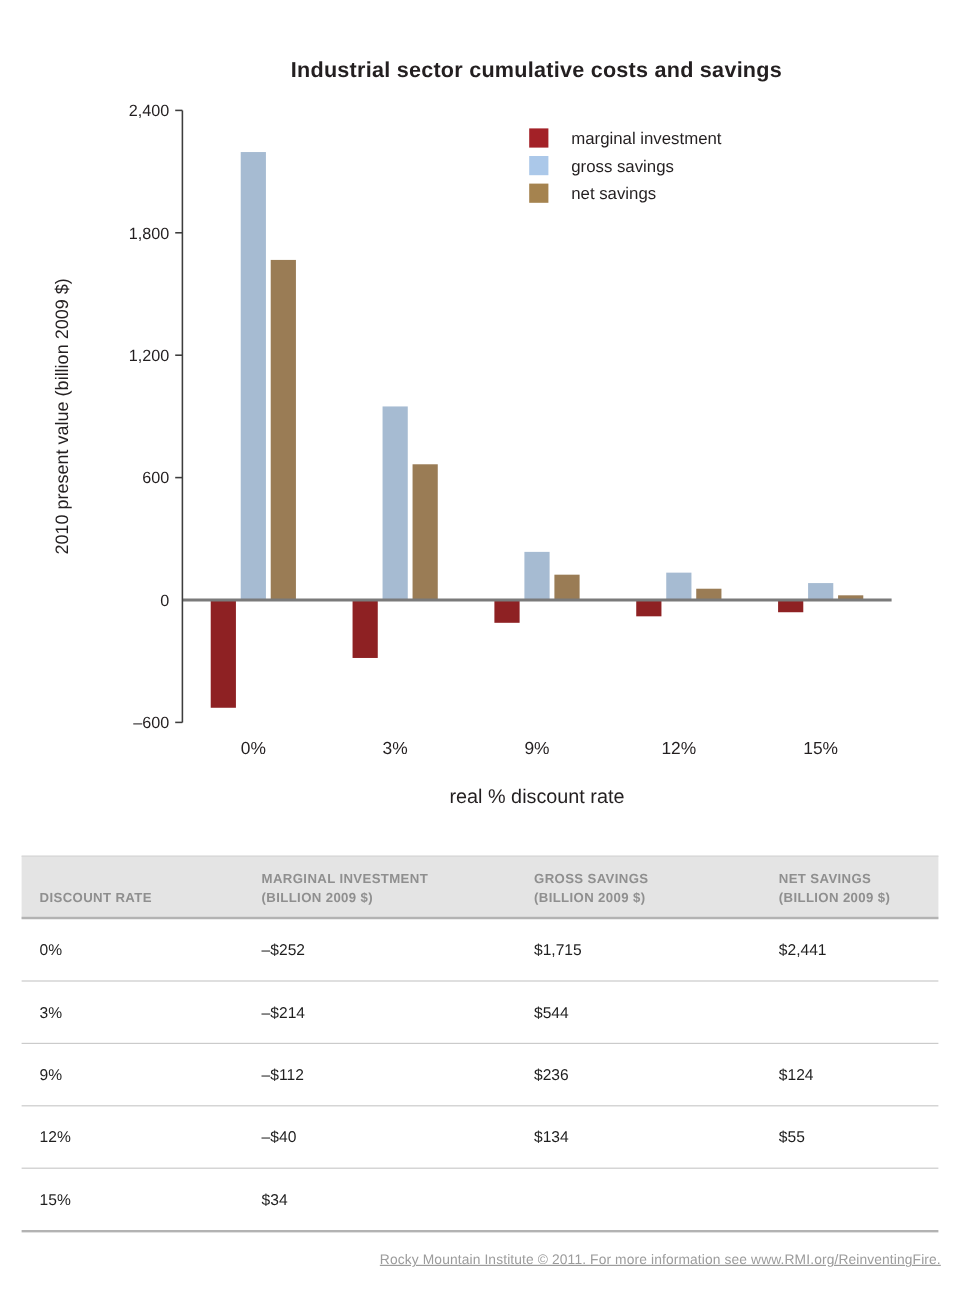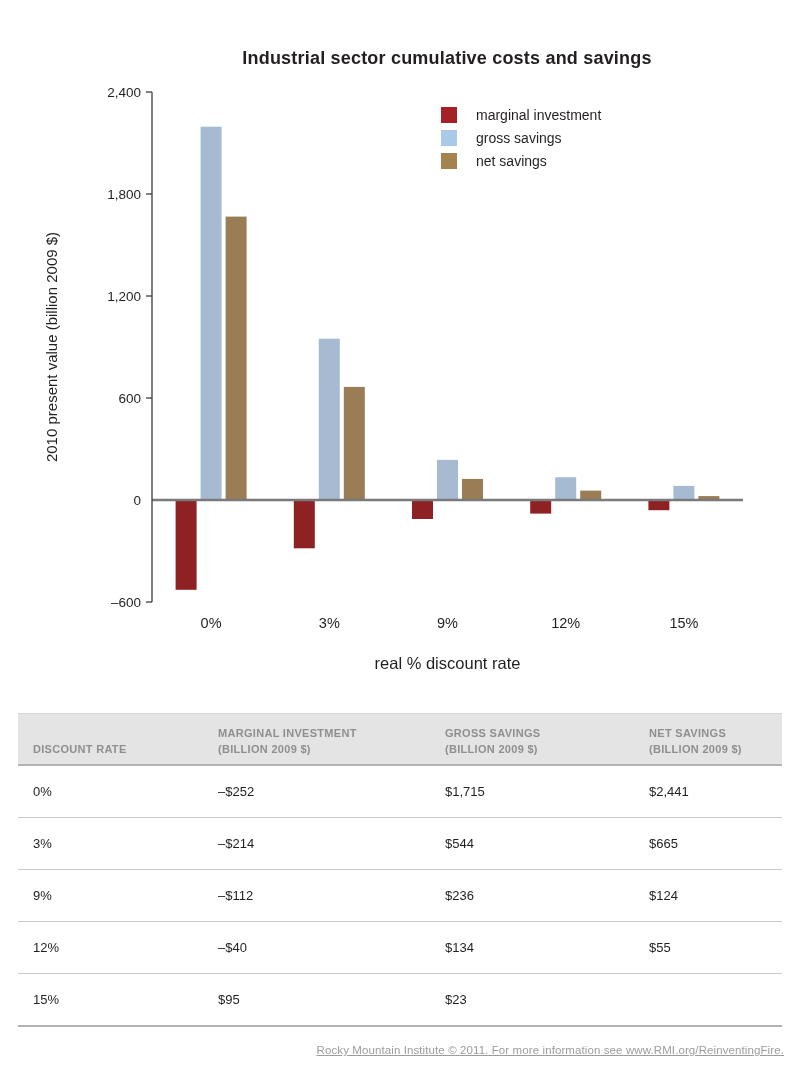--- a/index.html
+++ b/index.html
@@ -127,37 +127,35 @@
         <div class="tr">
           <div class="td">0%</div>
           <div class="td">–$252</div>
           <div class="td">$1,715</div>
           <div class="td">$2,441</div>
         </div>
         <div class="tr">
           <div class="td">3%</div>
           <div class="td">–$214</div>
           <div class="td">$544</div>
-          <div class="td">$665</div>
         </div>
         <div class="tr">
           <div class="td">9%</div>
           <div class="td">–$112</div>
           <div class="td">$236</div>
           <div class="td">$124</div>
         </div>
         <div class="tr">
           <div class="td">12%</div>
           <div class="td">–$40</div>
           <div class="td">$134</div>
           <div class="td">$55</div>
         </div>
         <div class="tr">
           <div class="td">15%</div>
-          <div class="td">$95</div>
-          <div class="td">$23</div>
+          <div class="td">$34</div>
         </div>
       </div>
   </div>
 
   <div class="footer-note">Rocky Mountain Institute © 2011. For more information see www.RMI.org/ReinventingFire.</div>
 
 </div>
 
 </body></html>

